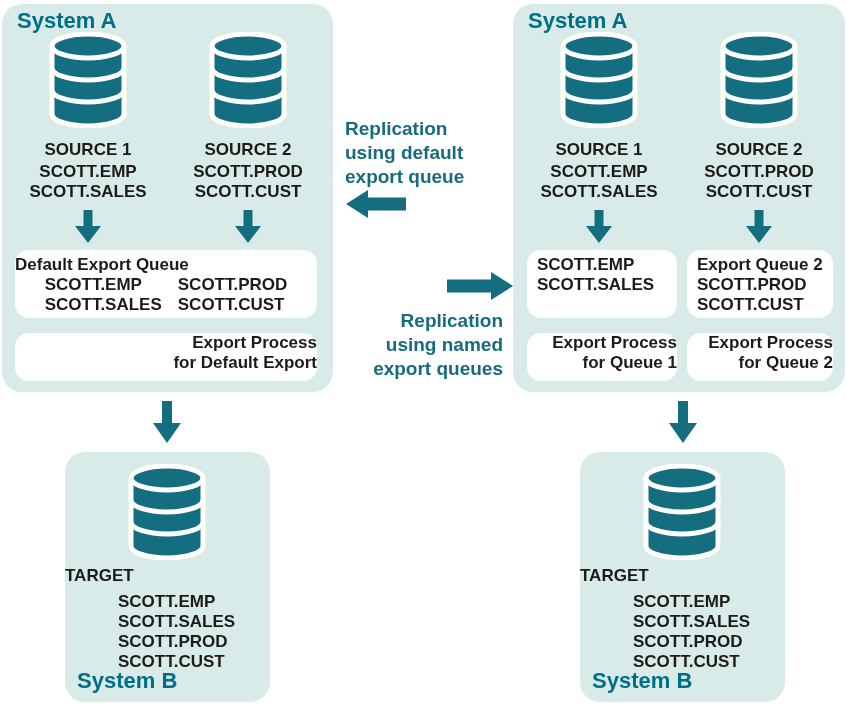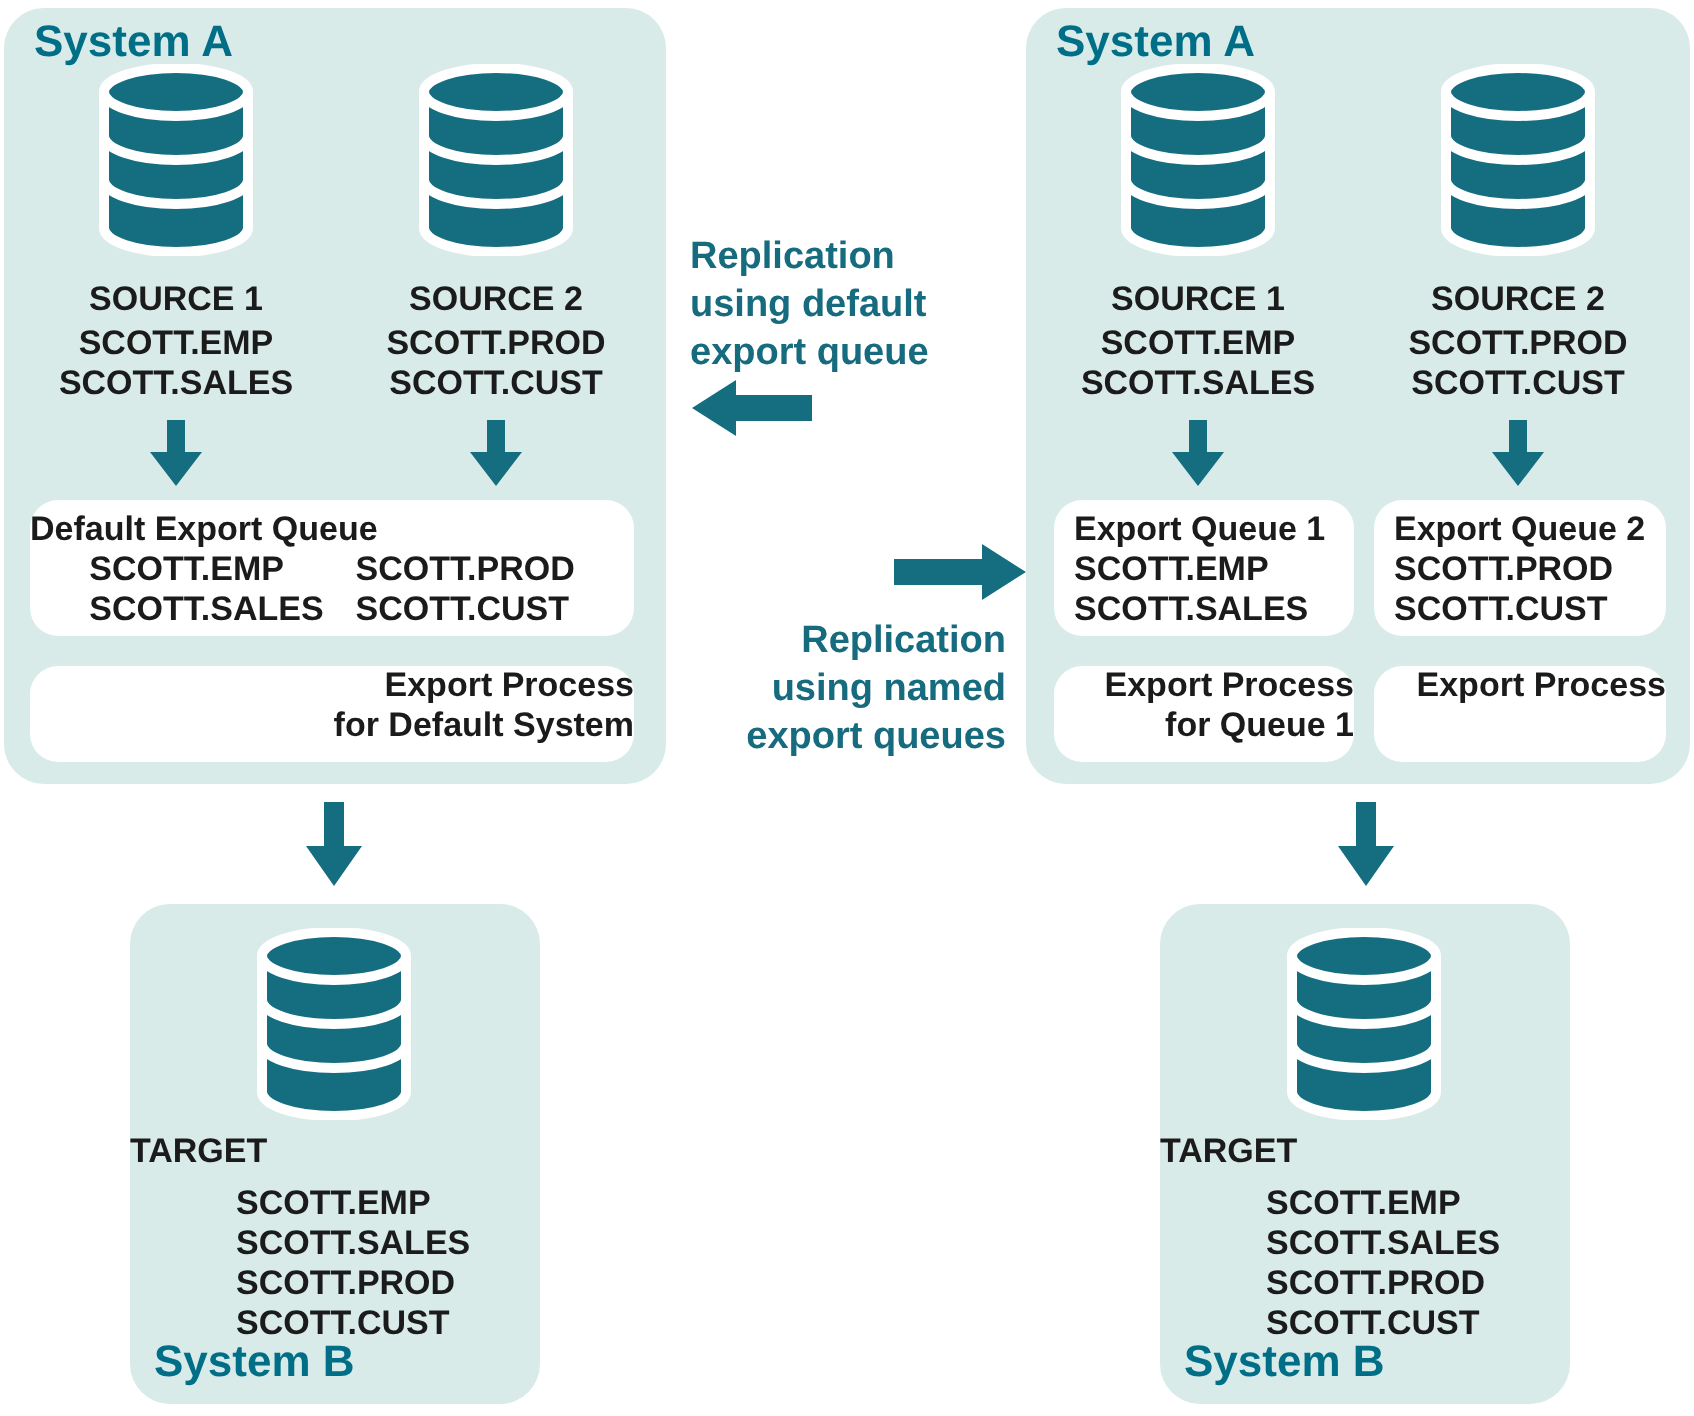--- a/index.html
+++ b/index.html
@@ -90,21 +90,21 @@
         </div>
         <div class="q-col">
           <div>SCOTT.PROD</div>
           <div>SCOTT.CUST</div>
         </div>
       </div>
     </div>
 
     <div class="white-box proc-box" style="left:13px;top:329px;width:302px;height:48px">
       <div>Export Process</div>
-      <div>for Default System</div>
+      <div>for Default Export</div>
     </div>
   </section>
 
   <svg class="flow-arrow" style="left:153px;top:401px;width:28px;height:42px" viewBox="0 0 28 42">
       <use href="#arrow-down-lg"></use>
     </svg>
 
   <section class="panel" style="left:65px;top:452px;width:205px;height:250px">
     <svg class="db-icon" style="position:absolute;left:60px;top:12px" viewBox="0 0 84 96">
         <use href="#db-cyl"></use>
@@ -163,41 +163,41 @@
         <div>SCOTT.PROD</div>
         <div>SCOTT.CUST</div>
       </div>
       <svg class="src-arrow" viewBox="0 0 26 33">
           <use href="#arrow-down-sm"></use>
         </svg>
     </div>
 
     <div class="white-box" style="left:14px;top:246px;width:150px;height:68px">
       <div class="qb-list">
-        <div>Export Queue 1</div>
         <div>SCOTT.EMP</div>
         <div>SCOTT.SALES</div>
       </div>
     </div>
 
     <div class="white-box" style="left:174px;top:246px;width:146px;height:68px">
       <div class="qb-list">
         <div>Export Queue 2</div>
         <div>SCOTT.PROD</div>
         <div>SCOTT.CUST</div>
       </div>
     </div>
 
     <div class="white-box proc-box" style="left:14px;top:329px;width:150px;height:48px">
       <div>Export Process</div>
       <div>for Queue 1</div>
     </div>
 
     <div class="white-box proc-box" style="left:174px;top:329px;width:146px;height:48px">
       <div>Export Process</div>
+      <div>for Queue 2</div>
     </div>
   </section>
 
   <svg class="flow-arrow" style="left:669px;top:401px;width:28px;height:42px" viewBox="0 0 28 42">
       <use href="#arrow-down-lg"></use>
     </svg>
 
   <section class="panel" style="left:580px;top:452px;width:205px;height:250px">
     <svg class="db-icon" style="position:absolute;left:60px;top:12px" viewBox="0 0 84 96">
         <use href="#db-cyl"></use>

